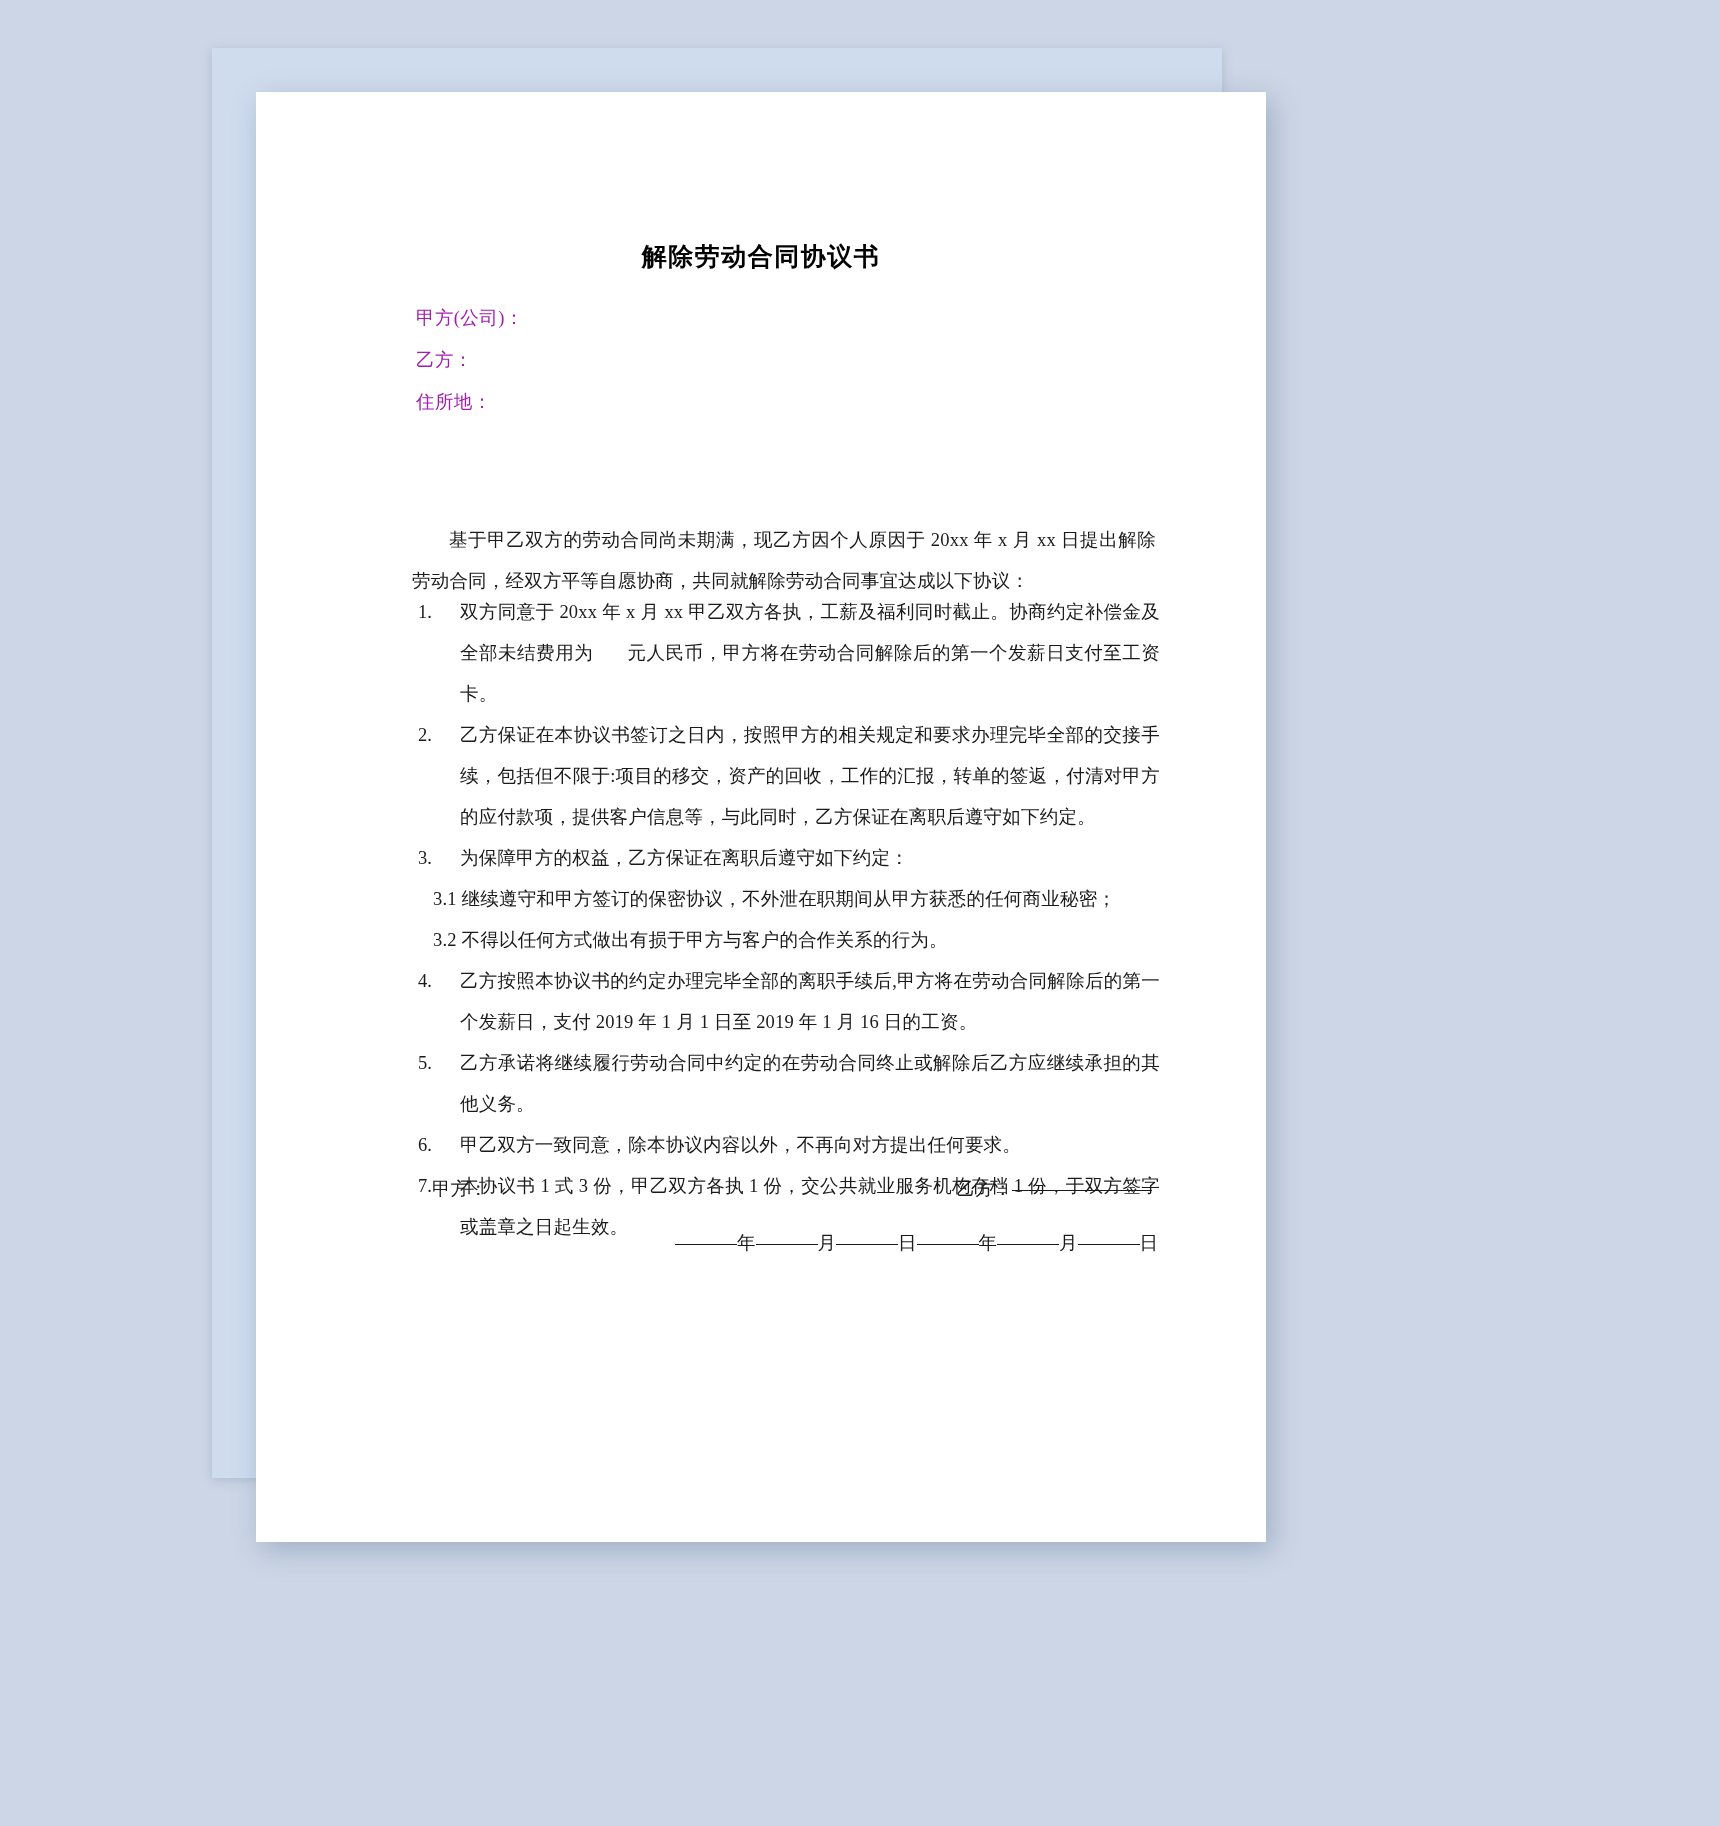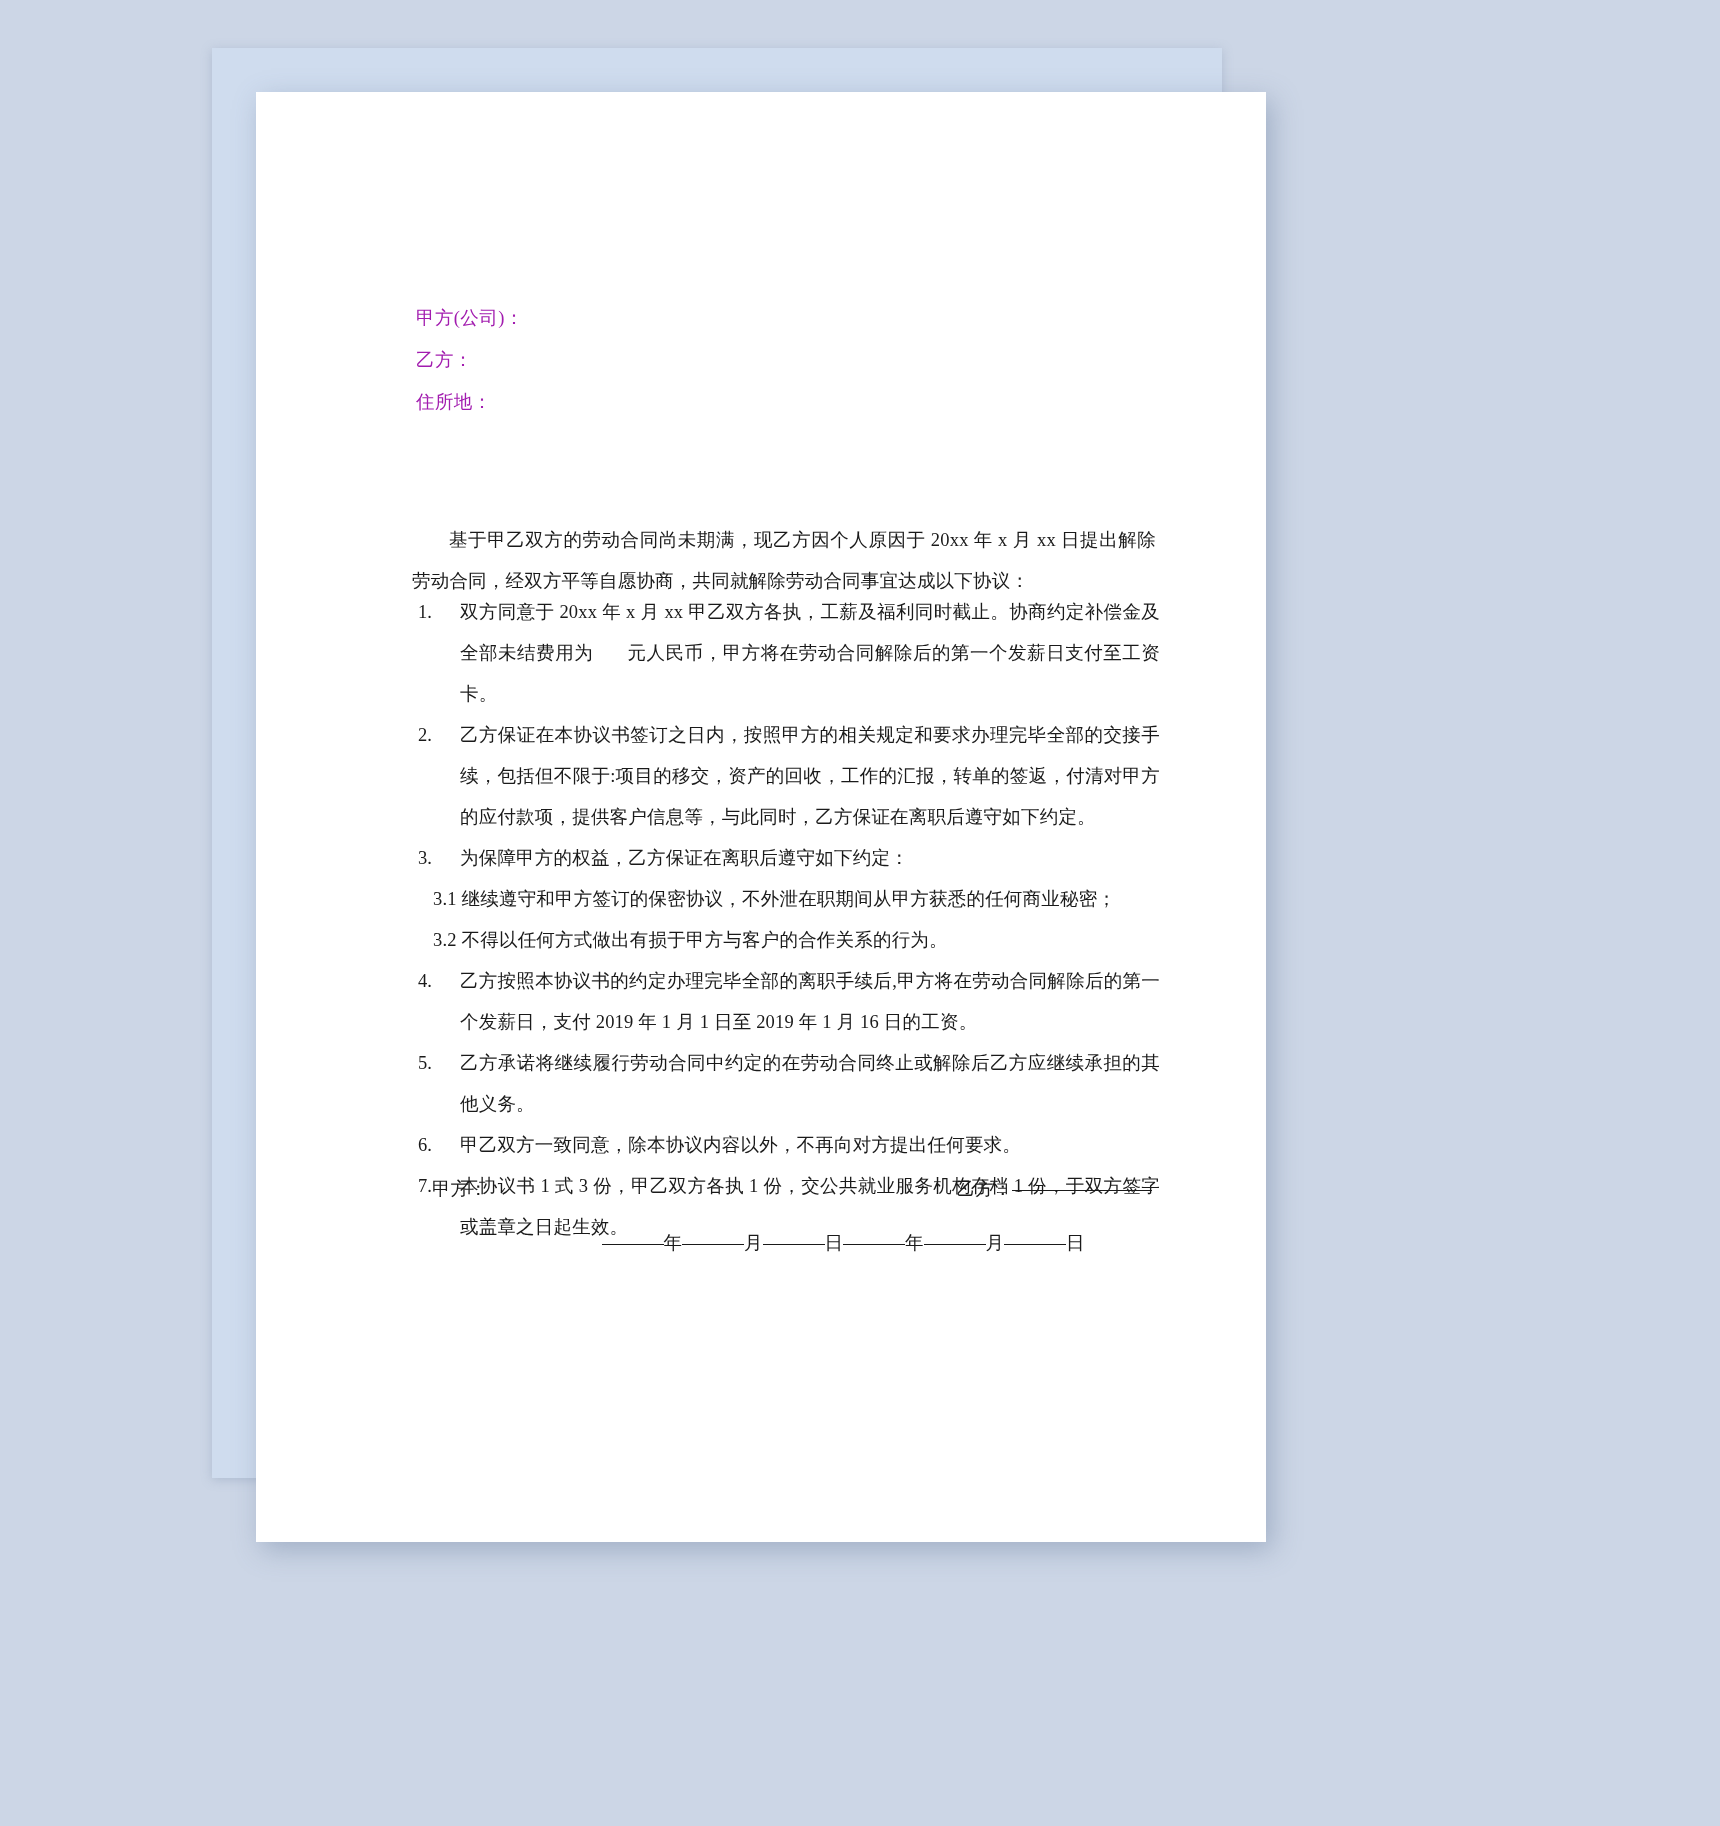--- a/index.html
+++ b/index.html
@@ -145,21 +145,21 @@
   .sig-right { padding-right: 8px; }
   .sig-rule {
     display: inline-block;
     border-bottom: 1.2px solid #1a1a1a;
     width: 140px;
     height: 1px;
     vertical-align: 4px;
   }
   .date-row {
     display: flex;
-    justify-content: center;
+    justify-content: flex-end;
     font-size: 18.5px;
     line-height: 44px;
     color: #1a1a1a;
     margin-top: 10px;
   }
   .date-left  { padding-left: 116px; }
   .date-right { padding-right: 2px; }
   .date-rule {
     display: inline-block;
     border-bottom: 1.2px solid #1a1a1a;
@@ -171,20 +171,21 @@
 </head>
 <body>
 
 <div id="scene">
 
   <div class="back-sheet"></div>
 
   <div class="page">
     <div class="page-inner">
 
+      <div class="doc-title">解除劳动合同协议书</div>
 
       <div class="party-block">
         <div class="party-line">甲方(公司)：</div>
         <div class="party-line">乙方：</div>
         <div class="party-line">住所地：</div>
       </div>
 
       <div class="intro">基于甲乙双方的劳动合同尚未期满，现乙方因个人原因于 20xx 年 x 月 xx 日提出解除劳动合同，经双方平等自愿协商，共同就解除劳动合同事宜达成以下协议：</div>
 
       <div class="clauses">

